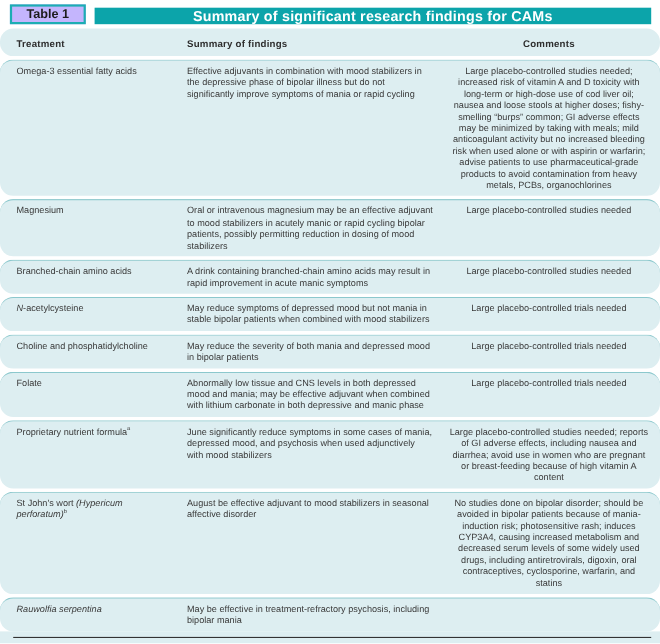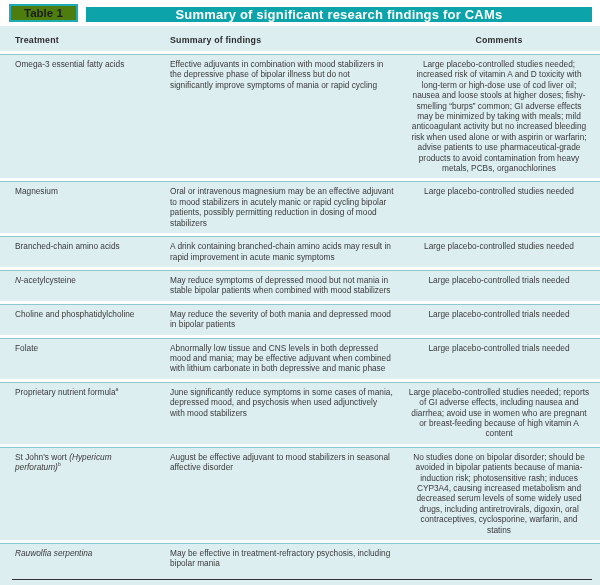--- a/index.html
+++ b/index.html
@@ -6,31 +6,31 @@
   html, body { background: #ffffff; }
   body { font-family: "Liberation Sans", sans-serif; }
   .page {
     width: 600px; height: 585px; background: #ffffff;
     display: flex; flex-direction: column; overflow: hidden;
     color: #3a3a3a;
   }
   
   .title-bar { display: flex; align-items: stretch; padding: 4px 8px 0 9px; height: 32px; }
   .table-label {
-    background: #4d7c0f; border: 2px solid #1cadb3; color: #1c1c1c;
+    background: #c4b5fd; border: 2px solid #1cadb3; color: #1c1c1c;
     font-weight: bold; font-size: 11.5px; padding: 0 13px;
     display: flex; align-items: center; white-space: nowrap;
   }
   .banner {
     flex: 1; margin-left: 8px; margin-top: 3px; background: #0ca4aa;
     color: #ffffff; font-weight: bold; font-size: 13px; letter-spacing: 0.2px;
     display: flex; align-items: center; justify-content: center;
   }
   
-  .grid { display: grid; grid-template-columns: 155px 238px 1fr; padding: 0 8px 0 15px; }
+  .grid { display: grid; grid-template-columns: 155px 238px 1fr; padding: 0 8px 0 15px; border-radius: 12px; }
   .grid-header {
     background: #ddeef1; margin-top: 4px;
     padding-top: 9px; padding-bottom: 6px;
     font-weight: bold; font-size: 8.8px; color: #2e2e2e; letter-spacing: 0.2px;
   }
   .row {
     background: #ddeef1; border-top: 1px solid #8cc8cd; margin-top: 3px;
     padding-top: 4px; padding-bottom: 5px;
     font-size: 8.3px; line-height: 10.4px;
   }

